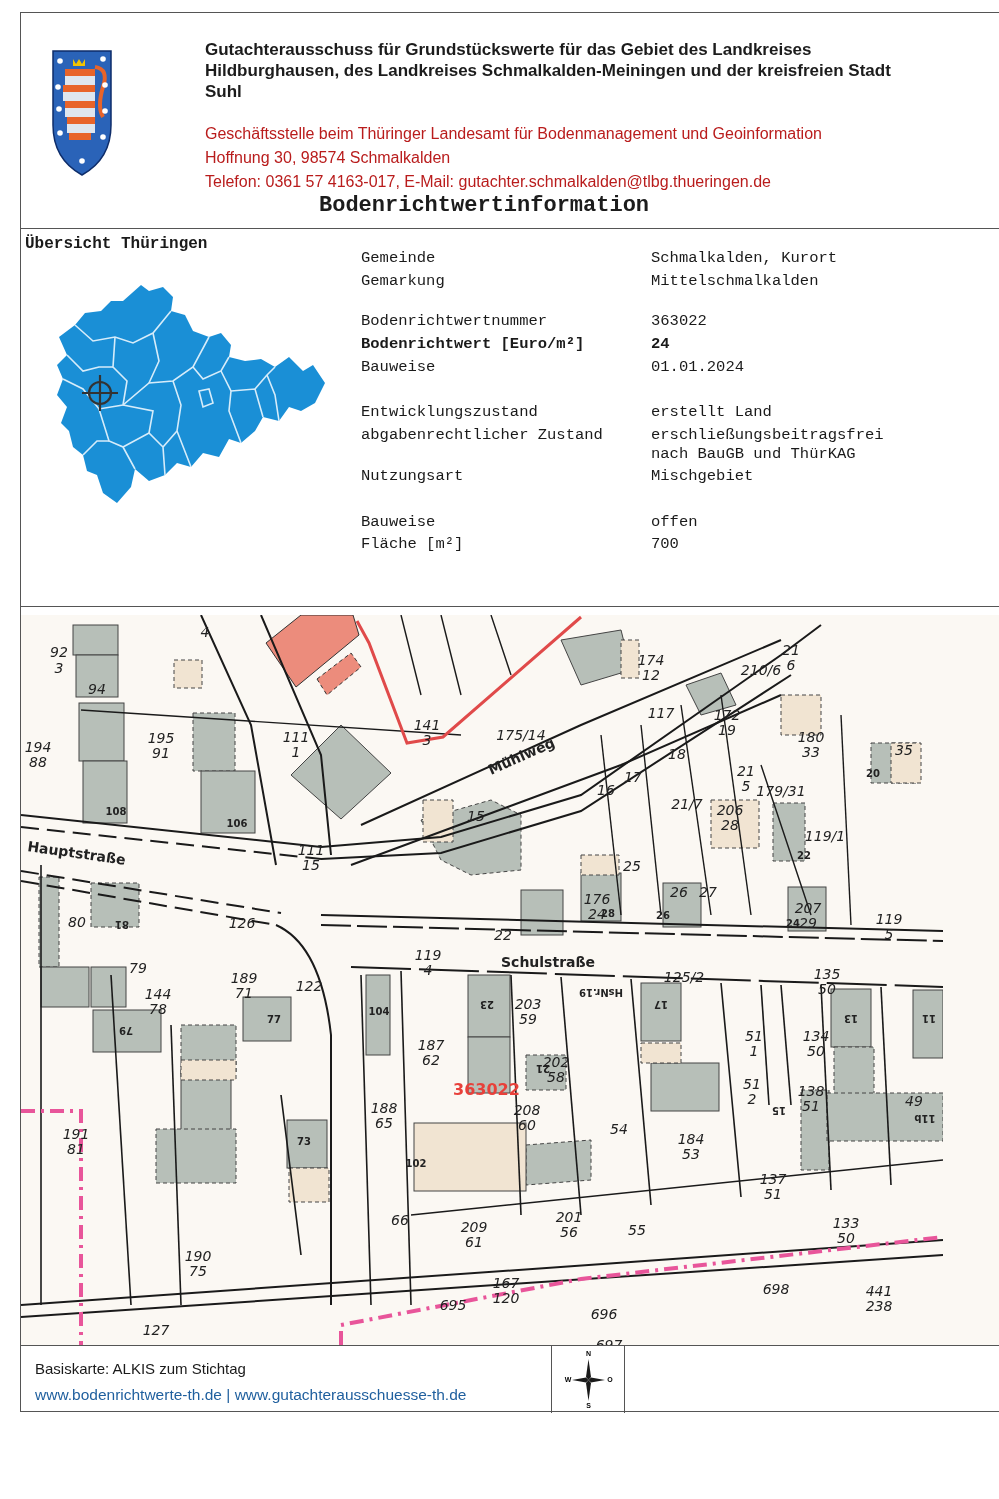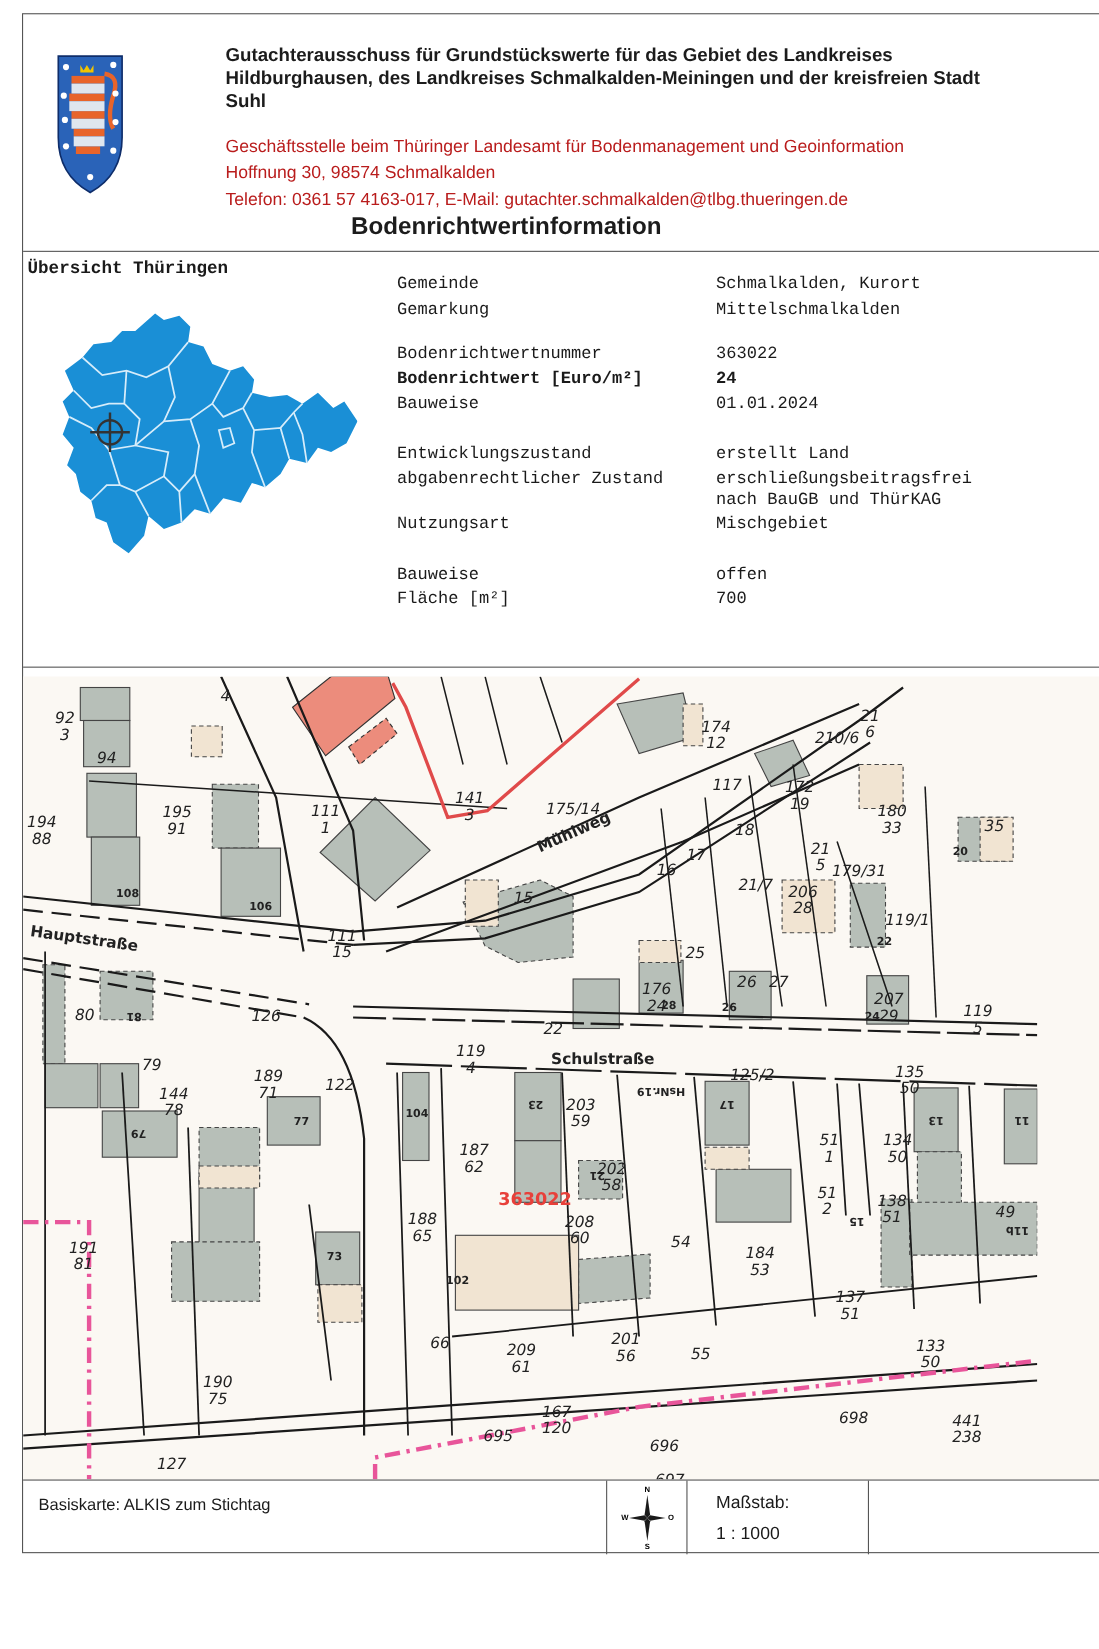--- a/index.html
+++ b/index.html
@@ -2,21 +2,21 @@
 <html><head>
 <meta charset="utf-8">
 <style>
   * { box-sizing: border-box; margin: 0; padding: 0; }
   body { width: 999px; height: 1499px; background: #ffffff; font-family: "Liberation Sans", sans-serif; color: #1a1a1a; position: relative; overflow: hidden; }
   .page-frame { position: absolute; left: 20px; top: 12px; width: 988px; height: 1400px; border: 1.5px solid #555; }
   .header { position: absolute; left: 0; top: 0; width: 100%; height: 216px; border-bottom: 1.5px solid #555; }
   .coat { position: absolute; left: 30px; top: 34px; width: 62px; height: 132px; }
   .org-title { position: absolute; left: 184px; top: 26px; width: 720px; font-weight: bold; font-size: 17px; line-height: 21px; color: #1c1c1c; }
   .org-info { position: absolute; left: 184px; top: 109px; width: 720px; font-size: 16px; line-height: 24px; color: #b91c1c; }
-  .doc-title { position: absolute; left: 298px; top: 180px; font-size: 22px; font-weight: bold; color: #1c1c1c; }
+  .doc-title { position: absolute; left: 298px; top: 180px; font-size: 22px; font-weight: bold; color: #1c1c1c; font-family: Liberation Mono, monospace; }
   .info { position: absolute; left: 0; top: 208px; width: 100%; height: 386px; border-bottom: 1.5px solid #555; font-family: Liberation Mono, monospace; }
   .overview-label { position: absolute; left: 4px; top: 14px; font-weight: bold; font-size: 16px; }
   .overview-map { position: absolute; left: 32px; top: 50px; width: 272px; height: 240px; }
   .attr-row { position: absolute; font-size: 15.5px; line-height: 19px; }
   .attr-label { left: 340px; }
   .attr-value { left: 630px; width: 280px; }
   .bold { font-weight: bold; }
   .map { position: absolute; left: 0; top: 602px; width: 100%; height: 730px; overflow: hidden; background: #fbf8f3; }
   .map svg { position: absolute; left: 0; top: 0; }
   .footer { position: absolute; left: 0; top: 1332px; width: 100%; height: 68px; border-top: 1.5px solid #555; }
@@ -382,31 +382,32 @@
         <text x="480" y="352">Schulstraße</text>
       </g>
 
       <text x="432" y="480" font-size="16" font-weight="bold" fill="#e8403a">363022</text>
     </svg>
   </div>
 
   <div class="footer">
     <div class="footer-cell" style="left:0; width:531px">
       <div class="basis">Basiskarte: ALKIS zum Stichtag</div>
+      <div class="links">
+        <a>www.bodenrichtwerte-th.de</a>
+        <span>|</span>
+        <a>www.gutachterausschuesse-th.de</a>
+      </div>
     </div>
     <div class="footer-cell" style="left:531px; width:73px">
       <svg width="73" height="66" viewBox="0 0 73 66">
         <text x="36.5" y="10" font-size="7" text-anchor="middle" font-weight="bold">N</text>
         <text x="16" y="36" font-size="7" text-anchor="middle" font-weight="bold">W</text>
         <text x="58" y="36" font-size="7" text-anchor="middle" font-weight="bold">O</text>
         <text x="36.5" y="62" font-size="7" text-anchor="middle" font-weight="bold">S</text>
         <polygon points="36.5,13 39,31 36.5,34 34,31" fill="#1a1a1a"></polygon>
         <polygon points="36.5,55 39,37 36.5,34 34,37" fill="#1a1a1a"></polygon>
         <polygon points="20,34 34,31.5 36.5,34 34,36.5" fill="#1a1a1a"></polygon>
         <polygon points="53,34 39,31.5 36.5,34 39,36.5" fill="#1a1a1a"></polygon>
       </svg>
     </div>
-    <div class="footer-cell" style="left:604px; width:165px">
-      <div class="scale-label" style="left:26px">Maßstab:</div>
-      <div class="scale-value" style="left:26px">1 : 1000</div>
-    </div>
   </div>
 </div>
 
 </body></html>

